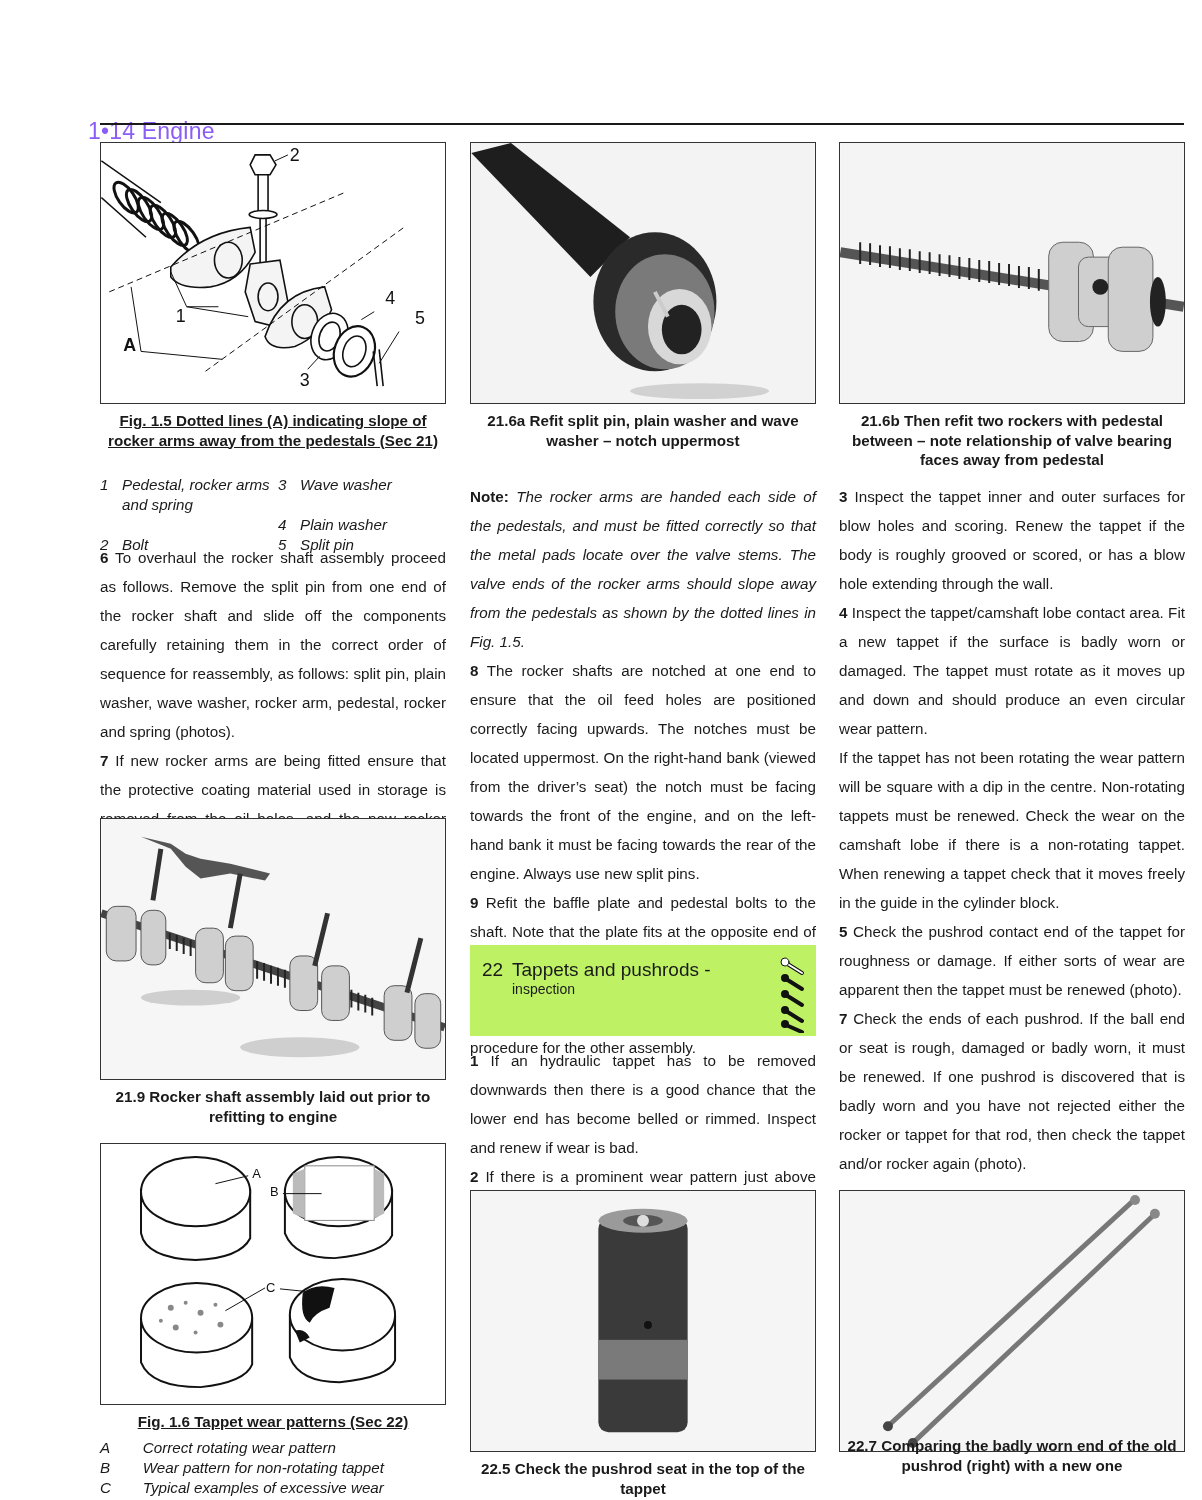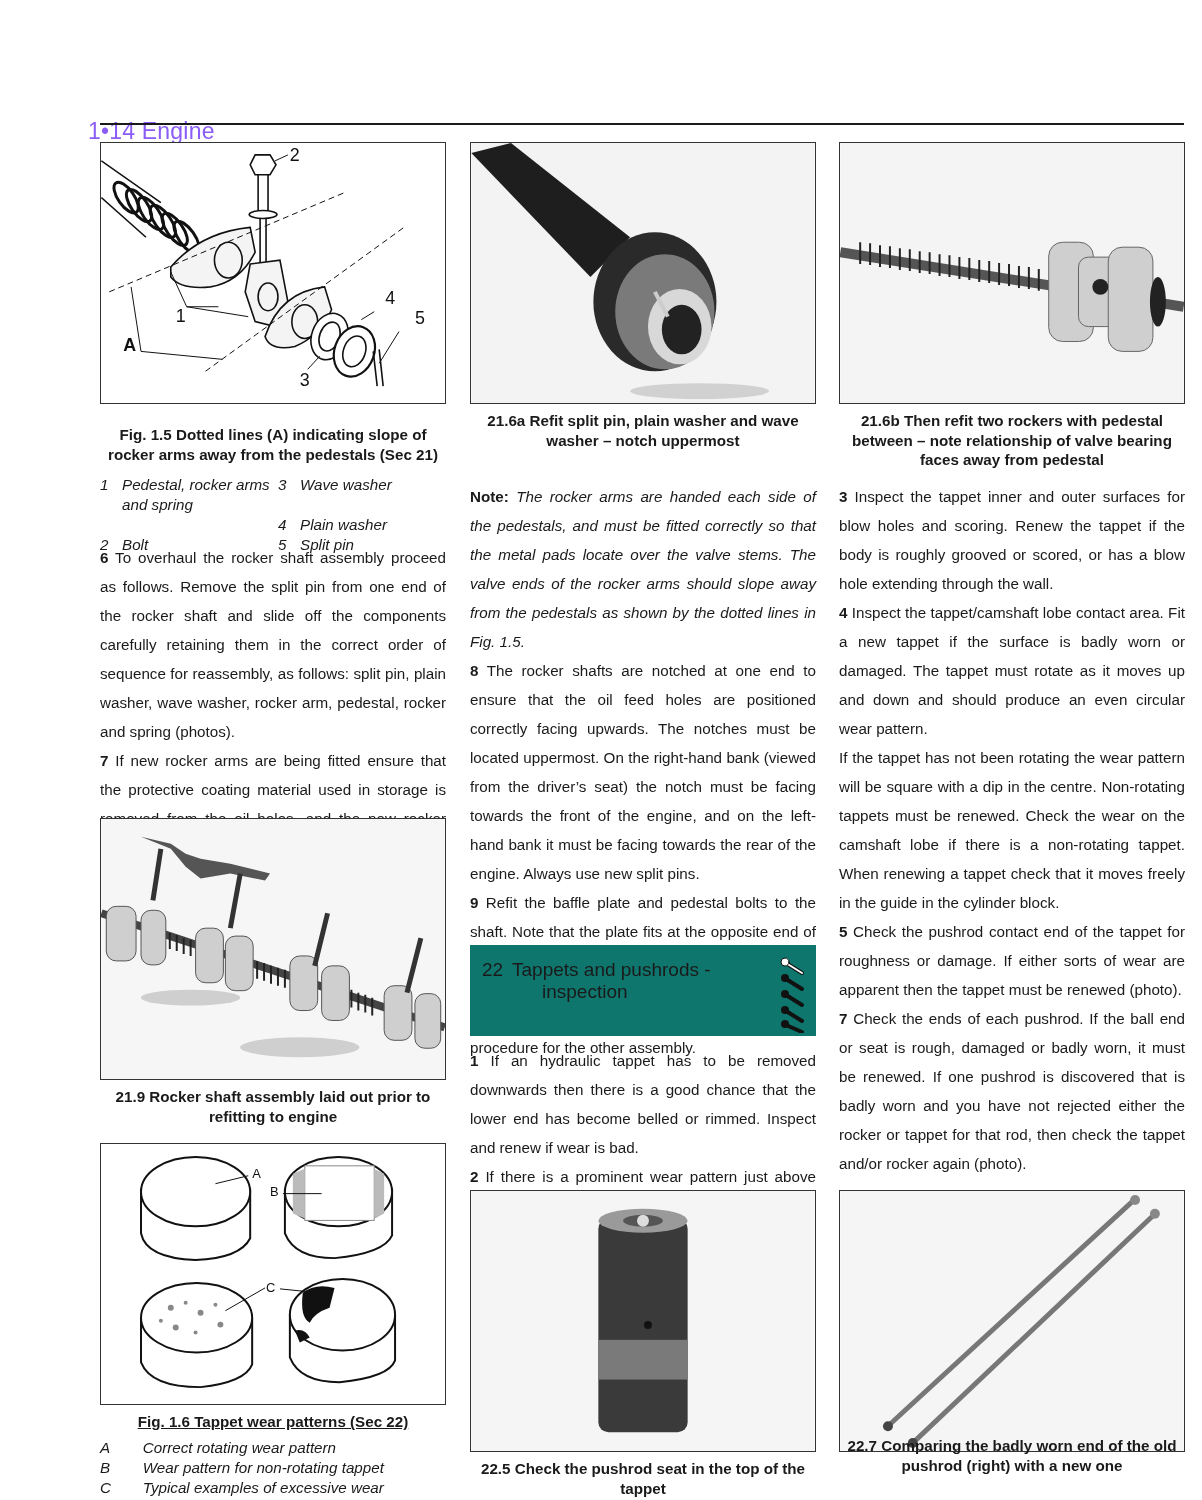--- a/index.html
+++ b/index.html
@@ -11,24 +11,24 @@
   .fig { border:1px solid #333; background:#fff; overflow:hidden; box-sizing:border-box; }
   .fig svg { display:block; width:100%; height:100%; }
   .cap { font-weight:bold; font-size:15.2px; line-height:19.5px; text-align:center; color:#1a1a1a; }
   .key { font-style:italic; font-size:15.2px; line-height:20px; color:#1a1a1a; }
   .key td { padding:0; vertical-align:top; }
   .key .n { width:22px; }
   .body-text { font-size:15.2px; line-height:29px; text-align:justify; color:#1a1a1a; }
   .body-text p { margin:0; }
   .body-text b { font-weight:bold; }
   .note-i { font-style:italic; }
-  .section-box { background:#0f766e; box-sizing:border-box; }
+  .section-box { background:#bef264; box-sizing:border-box; }
   .sec-num { font-size:19px; position:absolute; left:12px; top:14px; }
   .sec-title { font-size:19px; position:absolute; left:42px; top:14px; line-height:22px; }
-  .sec-sub { font-size:19px; position:absolute; left:42px; top:36px; font-weight:normal;margin-left:30px; }
+  .sec-sub { font-size:14px; position:absolute; left:42px; top:36px; font-weight:normal; }
   .spanners { position:absolute; right:8px; top:8px; width:28px; height:80px; }
 </style>
 </head>
 <body>
 
 <div class="abs running-head">1•14  Engine</div>
 <div class="abs head-rule"></div>
 
 <div class="abs fig" style="left:100px;top:142px;width:346px;height:262px;">
   <svg viewBox="0 0 346 262">
@@ -75,21 +75,21 @@
     <g font-family="Liberation Sans, sans-serif" font-size="18" fill="#111">
       <text x="190" y="18">2</text>
       <text x="75" y="180">1</text>
       <text x="200" y="245">3</text>
       <text x="286" y="162">4</text>
       <text x="316" y="182">5</text>
       <text x="22" y="210" font-weight="bold">A</text>
     </g>
   </svg>
 </div>
-<div class="abs cap" style="left:100px;top:425px;width:346px;">Fig. 1.5 Dotted lines (A) indicating slope of rocker arms away from the pedestals (Sec 21)</div>
+<div class="abs cap" style="left:100px;top:411px;width:346px;text-decoration:underline;">Fig. 1.5 Dotted lines (A) indicating slope of rocker arms away from the pedestals (Sec 21)</div>
 <table class="abs key" style="left:100px;top:475px;width:346px;border-collapse:collapse;">
   <tbody>
       <tr>
     <td class="n">1</td>
     <td style="width:156px;">Pedestal, rocker arms and spring</td>
     <td class="n">3</td>
     <td>Wave washer</td>
   </tr>
   <tr>
     <td></td>

